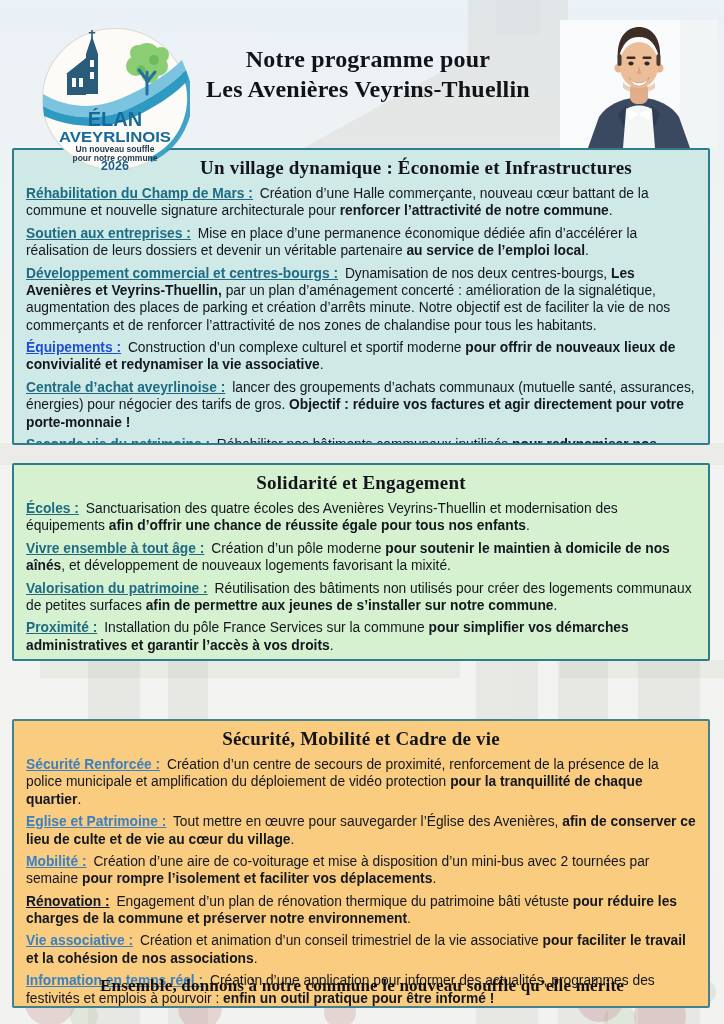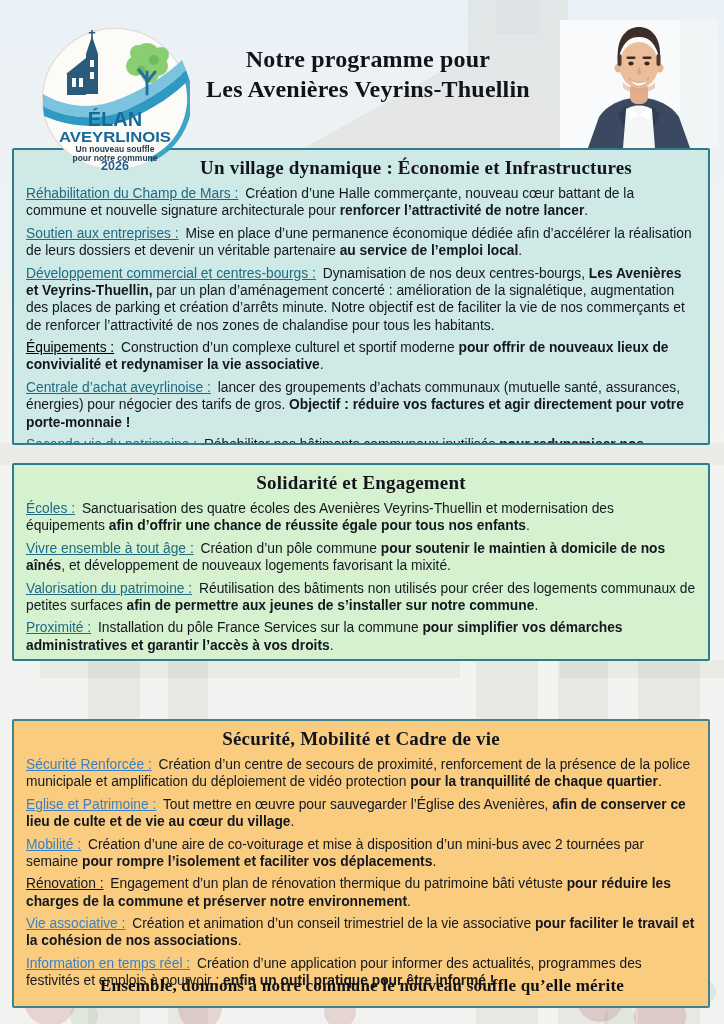--- a/index.html
+++ b/index.html
@@ -19,21 +19,21 @@
   
   .sec{position:absolute;left:12px;width:698px;box-sizing:border-box;border:2px solid #2f7c8c;
     border-radius:2px;padding:4px 12px;overflow:hidden;z-index:2;}
   .sec1{top:148px;height:297px;}
   .sec2{top:463px;height:198px;}
   .sec3{top:679px;height:289px;margin-top:40px;}
   .sec h2{margin:3px 0 6px;text-align:center;font-family:"Liberation Serif",serif;
     font-weight:700;font-size:19px;color:#14141c;letter-spacing:.2px;}
   .sec1 h2{margin-left:110px;} 
   .item{margin:0 0 5px;font-size:13.8px;line-height:1.26;color:#14171f;}
-  .lead{font-weight:400;text-decoration:underline;margin-right:3px;}
+  .lead{font-weight:700;text-decoration:underline;margin-right:3px;}
   .b{font-weight:700;}
   
   .footer{position:absolute;left:0;right:0;top:976px;z-index:2;text-align:center;
     font-family:"Liberation Serif",serif;font-weight:700;font-size:17px;color:#101016;
     letter-spacing:.2px;}
 </style>
 </head>
 <body>
 
 <div class="page">
@@ -157,34 +157,34 @@
       <ellipse cx="71" cy="43.5" rx="2.6" ry="2" fill="#2f2a26"></ellipse>
       <ellipse cx="87" cy="43.5" rx="2.6" ry="2" fill="#2f2a26"></ellipse>
       <path d="M79,46 L77,54 L81.5,54 Z" fill="#dca47c"></path>
       <path d="M69,57.5 C73,64.5 85,64.5 89,57.5 C85,69 73,69 69,57.5 Z" fill="#ffffff" stroke="#bd8663" stroke-width="0.6"></path>
     </svg>
   </div>
 
   <section class="sec sec1" style="background: rgb(207, 233, 231); border-color: rgb(47, 124, 140);">
     <h2>Un village dynamique : Économie et Infrastructures</h2>
     <div>
-        <p class="item"><span class="lead" style="color: rgb(30, 107, 131);">Réhabilitation du Champ de Mars :</span><span> Création d’une Halle commerçante, nouveau cœur battant de la commune et nouvelle signature architecturale pour </span><span class="b">renforcer l’attractivité de notre lancer</span><span>.</span></p>
+        <p class="item"><span class="lead" style="color: rgb(30, 107, 131);">Réhabilitation du Champ de Mars :</span><span> Création d’une Halle commerçante, nouveau cœur battant de la commune et nouvelle signature architecturale pour </span><span class="b">renforcer l’attractivité de notre commune</span><span>.</span></p>
         <p class="item"><span class="lead" style="color: rgb(30, 107, 131);">Soutien aux entreprises :</span><span> Mise en place d’une permanence économique dédiée afin d’accélérer la réalisation de leurs dossiers et devenir un véritable partenaire </span><span class="b">au service de l’emploi local</span><span>.</span></p>
         <p class="item"><span class="lead" style="color: rgb(30, 107, 131);">Développement commercial et centres-bourgs :</span><span> Dynamisation de nos deux centres-bourgs, </span><span class="b">Les Avenières et Veyrins-Thuellin,</span><span> par un plan d’aménagement concerté : amélioration de la signalétique, augmentation des places de parking et création d’arrêts minute. Notre objectif est de faciliter la vie de nos commerçants et de renforcer l’attractivité de nos zones de chalandise pour tous les habitants.</span></p>
-        <p class="item"><span class="lead" style="color: #000000;">Équipements :</span><span> Construction d’un complexe culturel et sportif moderne </span><span class="b">pour offrir de nouveaux lieux de convivialité et redynamiser la vie associative</span><span>.</span></p>
+        <p class="item"><span class="lead" style="color: #1d4ed8;">Équipements :</span><span> Construction d’un complexe culturel et sportif moderne </span><span class="b">pour offrir de nouveaux lieux de convivialité et redynamiser la vie associative</span><span>.</span></p>
         <p class="item"><span class="lead" style="color: rgb(30, 107, 131); text-align: right;">Centrale d’achat aveyrlinoise :</span><span> lancer des groupements d’achats communaux (mutuelle santé, assurances, énergies) pour négocier des tarifs de gros. </span><span class="b">Objectif : réduire vos factures et agir directement pour votre porte-monnaie !</span></p>
         <p class="item"><span class="lead" style="color: rgb(30, 107, 131);">Seconde vie du patrimoine :</span><span> Réhabiliter nos bâtiments communaux inutilisés </span><span class="b">pour redynamiser nos centres-bourgs</span></p>
       </div>
   </section>
 
   <section class="sec sec2" style="background: rgb(213, 241, 207); border-color: rgb(47, 124, 140);">
     <h2>Solidarité et Engagement</h2>
     <div>
         <p class="item"><span class="lead" style="color: rgb(30, 107, 131);">Écoles :</span><span> Sanctuarisation des quatre écoles des Avenières Veyrins-Thuellin et modernisation des équipements </span><span class="b">afin d’offrir une chance de réussite égale pour tous nos enfants</span><span>.</span></p>
-        <p class="item"><span class="lead" style="color: rgb(30, 107, 131);">Vivre ensemble à tout âge :</span><span> Création d’un pôle commune </span><span class="b">pour soutenir le maintien à domicile de nos aînés</span><span>, et développement de nouveaux logements favorisant la mixité.</span></p>
+        <p class="item"><span class="lead" style="color: rgb(30, 107, 131);">Vivre ensemble à tout âge :</span><span> Création d’un pôle moderne </span><span class="b">pour soutenir le maintien à domicile de nos aînés</span><span>, et développement de nouveaux logements favorisant la mixité.</span></p>
         <p class="item"><span class="lead" style="color: rgb(30, 107, 131);">Valorisation du patrimoine :</span><span> Réutilisation des bâtiments non utilisés pour créer des logements communaux de petites surfaces </span><span class="b">afin de permettre aux jeunes de s’installer sur notre commune</span><span>.</span></p>
         <p class="item"><span class="lead" style="color: rgb(30, 107, 131);">Proximité :</span><span> Installation du pôle France Services sur la commune </span><span class="b">pour simplifier vos démarches administratives et garantir l’accès à vos droits</span><span>.</span></p>
       </div>
   </section>
 
   <section class="sec sec3" style="background: rgb(249, 204, 128); border-color: rgb(67, 129, 143);">
     <h2>Sécurité, Mobilité et Cadre de vie</h2>
     <div>
         <p class="item"><span class="lead" style="color: rgb(59, 128, 194);">Sécurité Renforcée :</span><span> Création d’un centre de secours de proximité, renforcement de la présence de la police municipale et amplification du déploiement de vidéo protection </span><span class="b">pour la tranquillité de chaque quartier</span><span>.</span></p>
         <p class="item"><span class="lead" style="color: rgb(59, 128, 194);">Eglise et Patrimoine :</span><span> Tout mettre en œuvre pour sauvegarder l’Église des Avenières, </span><span class="b">afin de conserver ce lieu de culte et de vie au cœur du village</span><span>.</span></p>

